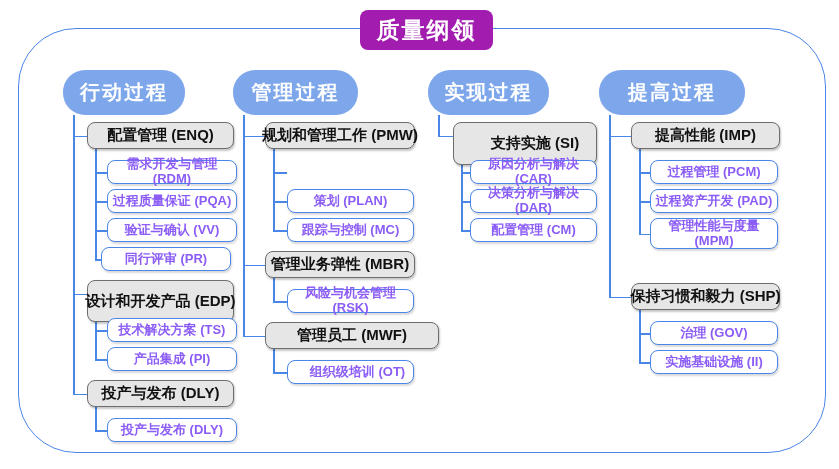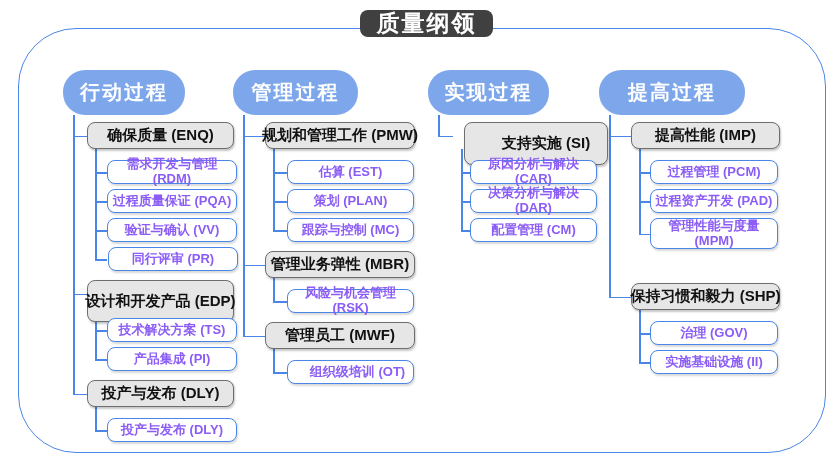--- a/index.html
+++ b/index.html
@@ -4,22 +4,22 @@
 <style>
   html,body { margin:0; padding:0; background:#ffffff; }
   body { font-family:"Liberation Sans","DejaVu Sans",sans-serif; }
   .canvas { position:relative; width:839px; height:469px; background:#ffffff; overflow:hidden; }
 
   .outer-frame {
     position:absolute; left:18px; top:28px; width:806px; height:423px;
     border:1.5px solid #4a86e8; border-radius:58px; background:#ffffff;
   }
   .title-box {
-    position:absolute; left:360px; top:10px; width:133px; height:27px;
-    background:#404040; border-radius:8px; color:#ffffff;
+    position:absolute; left:360px; top:10px; width:133px; height:40px;
+    background:#a21caf; border-radius:8px; color:#ffffff;
     font-size:23px; font-weight:bold; letter-spacing:2px;
     display:flex; align-items:center; justify-content:center; z-index:5;
   }
   .hdr {
     position:absolute; top:70px; height:45px;
     background:#7da7ea; border-radius:22px; color:#ffffff;
     font-size:20px; font-weight:bold; letter-spacing:2px;
     display:flex; align-items:center; justify-content:center; z-index:3;
   }
   .gray-node {
@@ -38,67 +38,66 @@
   .vline { position:absolute; width:1.5px; background:#4a86e8; z-index:1; }
   .hline { position:absolute; height:1.5px; background:#4a86e8; z-index:1; }
 </style>
 </head>
 <body>
 
 <div class="canvas" id="canvas">
   <div class="outer-frame"></div>
   <div class="title-box">质量纲领</div>
 <div class="hdr" style="left: 63px; width: 122px;">行动过程</div>
-    <div class="gray-node" style="left: 87px; top: 122px; width: 147px; height: 27px;">确保质量 (ENQ)</div>
+    <div class="gray-node" style="left: 87px; top: 122px; width: 147px; height: 27px;">配置管理 (ENQ)</div>
     <div class="hline" style="left: 73px; top: 135.5px; width: 14px;"></div>
     <div class="white-node" style="left: 107px; top: 160px; width: 130px; height: 24px;">需求开发与管理 (RDM)</div>
     <div class="hline" style="left: 95px; top: 172px; width: 12px;"></div>
     <div class="white-node" style="left: 107px; top: 189px; width: 130px; height: 24px;">过程质量保证 (PQA)</div>
     <div class="hline" style="left: 95px; top: 201px; width: 12px;"></div>
     <div class="white-node" style="left: 107px; top: 218px; width: 130px; height: 24px;">验证与确认 (VV)</div>
     <div class="hline" style="left: 95px; top: 230px; width: 12px;"></div>
-    <div class="white-node" style="left: 108px; top: 247px; width: 130px; height: 24px;">同行评审 (PR)</div>
+    <div class="white-node" style="left: 101px; top: 247px; width: 130px; height: 24px;">同行评审 (PR)</div>
     <div class="hline" style="left: 95px; top: 259px; width: 12px;"></div>
     <div class="vline" style="left: 95px; top: 149px; height: 110px;"></div>
     <div class="gray-node" style="left: 87px; top: 280px; width: 147px; height: 42px;">设计和开发产品 (EDP)</div>
     <div class="hline" style="left: 73px; top: 293.5px; width: 14px;"></div>
     <div class="white-node" style="left: 107px; top: 318px; width: 130px; height: 24px;">技术解决方案 (TS)</div>
     <div class="hline" style="left: 95px; top: 330px; width: 12px;"></div>
     <div class="white-node" style="left: 107px; top: 347px; width: 130px; height: 24px;">产品集成 (PI)</div>
     <div class="hline" style="left: 95px; top: 359px; width: 12px;"></div>
     <div class="vline" style="left: 95px; top: 307px; height: 52px;"></div>
     <div class="gray-node" style="left: 87px; top: 380px; width: 147px; height: 27px;">投产与发布 (DLY)</div>
     <div class="hline" style="left: 73px; top: 393.5px; width: 14px;"></div>
     <div class="white-node" style="left: 107px; top: 418px; width: 130px; height: 24px;">投产与发布 (DLY)</div>
     <div class="hline" style="left: 95px; top: 430px; width: 12px;"></div>
     <div class="vline" style="left: 95px; top: 407px; height: 23px;"></div>
     <div class="vline" style="left: 73px; top: 115px; height: 278.5px;"></div>
     <div class="hdr" style="left: 233px; width: 125px;">管理过程</div>
     <div class="gray-node" style="left: 265px; top: 122px; width: 150px; height: 27px;">规划和管理工作 (PMW)</div>
     <div class="hline" style="left: 243px; top: 135.5px; width: 22px;"></div>
-    <div class="white-node" style="left: 287px; top: 160px; width: 127px; height: 24px;">估算 (EST)</div>
     <div class="hline" style="left: 273px; top: 172px; width: 14px;"></div>
     <div class="white-node" style="left: 287px; top: 189px; width: 127px; height: 24px;">策划 (PLAN)</div>
     <div class="hline" style="left: 273px; top: 201px; width: 14px;"></div>
     <div class="white-node" style="left: 287px; top: 218px; width: 127px; height: 24px;">跟踪与控制 (MC)</div>
     <div class="hline" style="left: 273px; top: 230px; width: 14px;"></div>
     <div class="vline" style="left: 273px; top: 149px; height: 81px;"></div>
     <div class="gray-node" style="left: 265px; top: 251px; width: 150px; height: 27px;">管理业务弹性 (MBR)</div>
     <div class="hline" style="left: 243px; top: 264.5px; width: 22px;"></div>
     <div class="white-node" style="left: 287px; top: 289px; width: 127px; height: 24px;">风险与机会管理 (RSK)</div>
     <div class="hline" style="left: 273px; top: 301px; width: 14px;"></div>
     <div class="vline" style="left: 273px; top: 278px; height: 23px;"></div>
-    <div class="gray-node" style="left: 265px; top: 322px; width: 150px; height: 27px; text-align: center;">管理员工 (MWF)</div>
+    <div class="gray-node" style="left: 265px; top: 322px; width: 174px; height: 27px; text-align: center;">管理员工 (MWF)</div>
     <div class="hline" style="left: 243px; top: 335.5px; width: 22px;"></div>
     <div class="white-node" style="left: 287px; top: 360px; width: 127px; height: 24px; padding-left: 16px;">组织级培训 (OT)</div>
     <div class="hline" style="left: 273px; top: 372px; width: 14px;"></div>
     <div class="vline" style="left: 273px; top: 349px; height: 23px;"></div>
     <div class="vline" style="left: 243px; top: 115px; height: 220.5px;"></div>
     <div class="hdr" style="left: 428px; width: 121px;">实现过程</div>
-    <div class="gray-node" style="left: 464px; top: 122px; width: 144px; height: 43px; padding-left: 20px;">支持实施 (SI)</div>
+    <div class="gray-node" style="left: 453px; top: 122px; width: 144px; height: 43px; padding-left: 20px;">支持实施 (SI)</div>
     <div class="hline" style="left: 438px; top: 135.5px; width: 15px;"></div>
     <div class="white-node" style="left: 470px; top: 160px; width: 127px; height: 24px;">原因分析与解决 (CAR)</div>
     <div class="hline" style="left: 461px; top: 172px; width: 9px;"></div>
     <div class="white-node" style="left: 470px; top: 189px; width: 127px; height: 24px;">决策分析与解决 (DAR)</div>
     <div class="hline" style="left: 461px; top: 201px; width: 9px;"></div>
     <div class="white-node" style="left: 470px; top: 218px; width: 127px; height: 24px;">配置管理 (CM)</div>
     <div class="hline" style="left: 461px; top: 230px; width: 9px;"></div>
     <div class="vline" style="left: 461px; top: 149px; height: 81px;"></div>
     <div class="vline" style="left: 438px; top: 115px; height: 20.5px;"></div>
     <div class="hdr" style="left: 599px; width: 146px;">提高过程</div>

